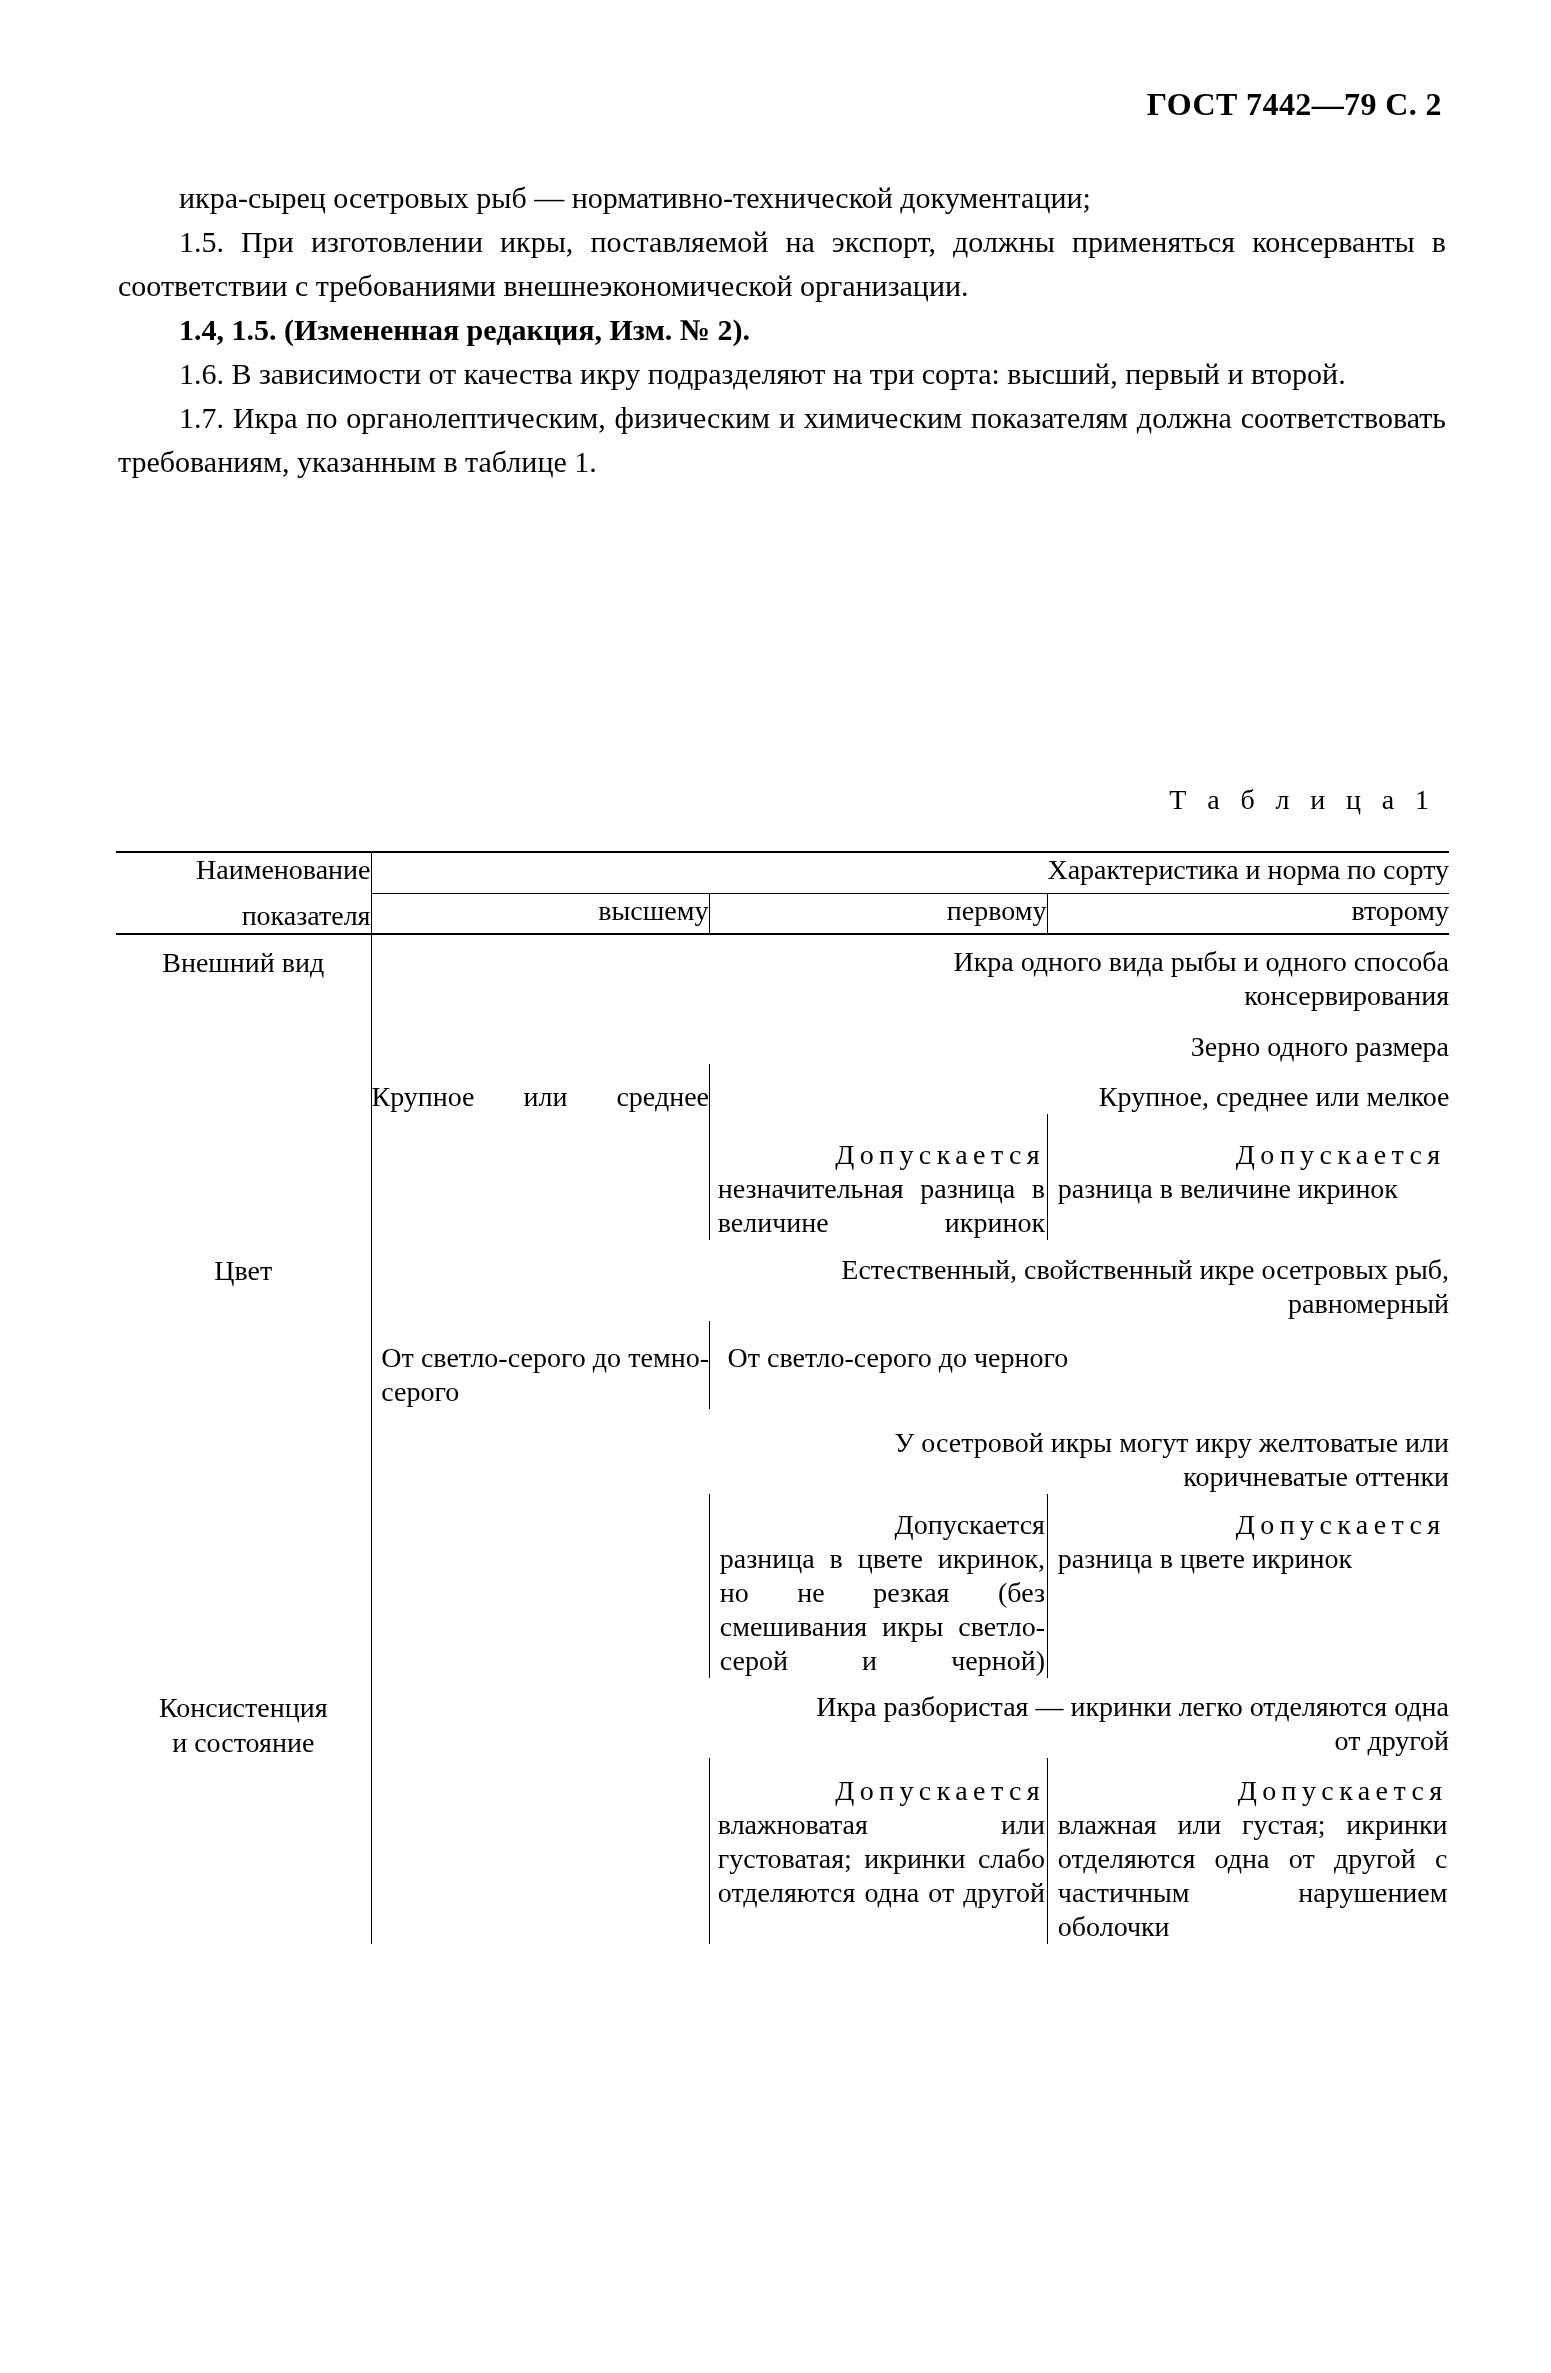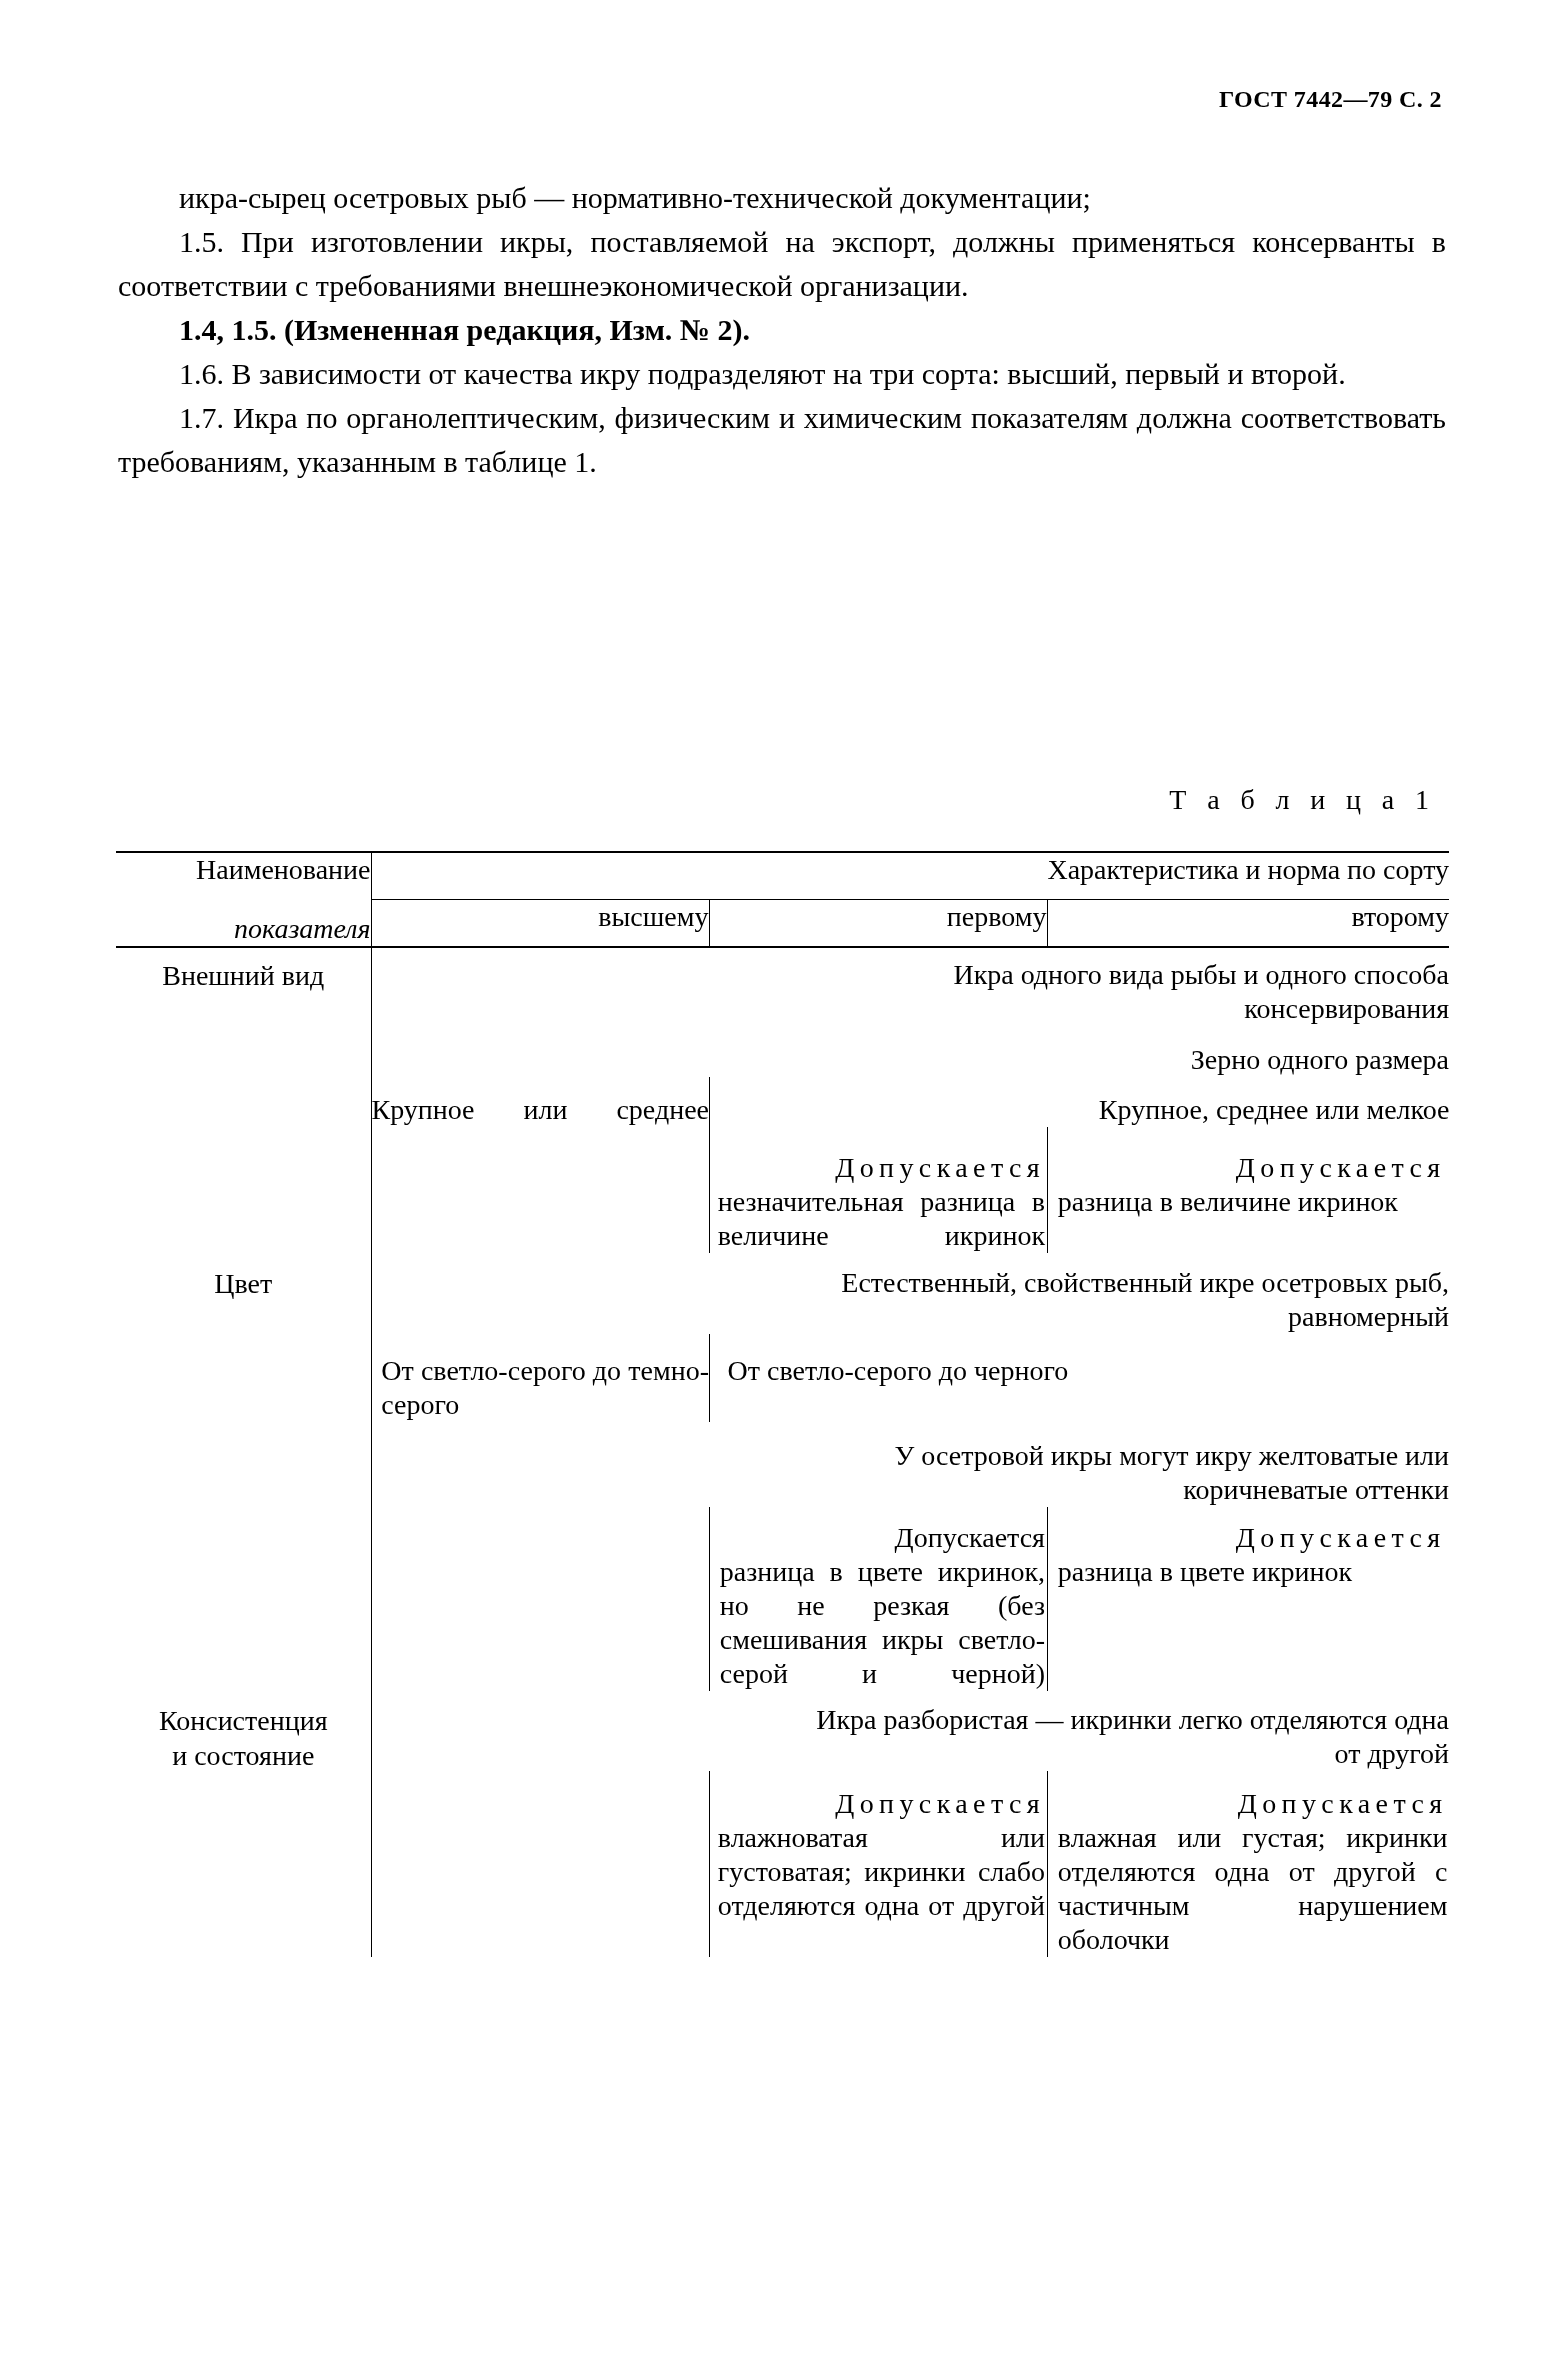--- a/index.html
+++ b/index.html
@@ -19,21 +19,21 @@
     position: absolute;
     inset: 0;
     background: #fff;
   }
 
   
   .page-header {
     position: absolute;
     top: 86px;
     right: 110px;
-    font-size: 24px;
+    font-size: 32px;
     font-weight: bold;
     letter-spacing: 0.4px;
     white-space: nowrap;
   }
 
   
   .body-text {
     position: absolute;
     left: 118px;
     top: 176px;
@@ -133,21 +133,21 @@
         <col class="c-name">
         <col class="c-high">
         <col class="c-first">
         <col class="c-second">
       </colgroup>
 
       <tbody>
           <tr>
         <td rowspan="2" class="cell-pad" style="border-top:2.9px solid #000; border-bottom:2.9px solid #000; vertical-align:middle;">
           <div class="ctr">Наименование</div>
-          <div class="ctr" style="margin-top:25px;font-style:italic;">показателя</div>
+          <div class="ctr" style="margin-top:12px;">показателя</div>
         </td>
         <td colspan="3" class="cell-pad vline-l" style="border-top:2.9px solid #000; border-bottom:1.5px solid #000;">
           <div class="ctr">Характеристика и норма по сорту</div>
         </td>
       </tr>
       <tr>
         <td class="cell-pad vline-l" style="border-bottom:2.9px solid #000;">
           <div class="ctr">высшему</div>
         </td>
         <td class="cell-pad vline-l" style="border-bottom:2.9px solid #000;">

